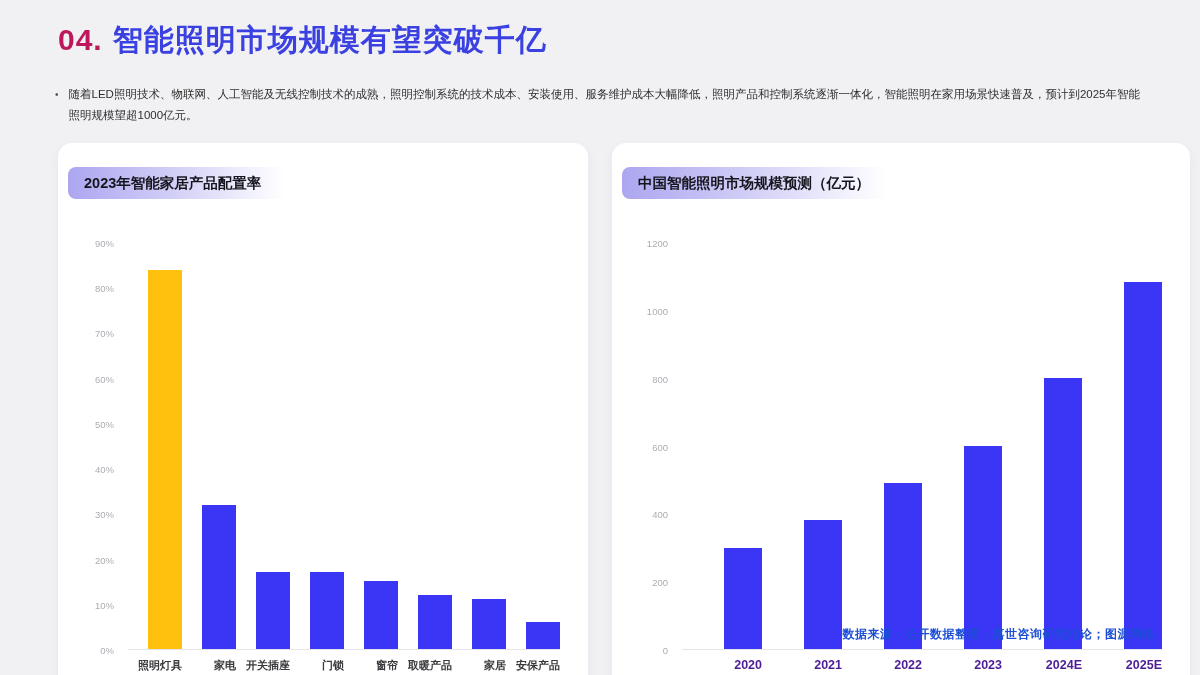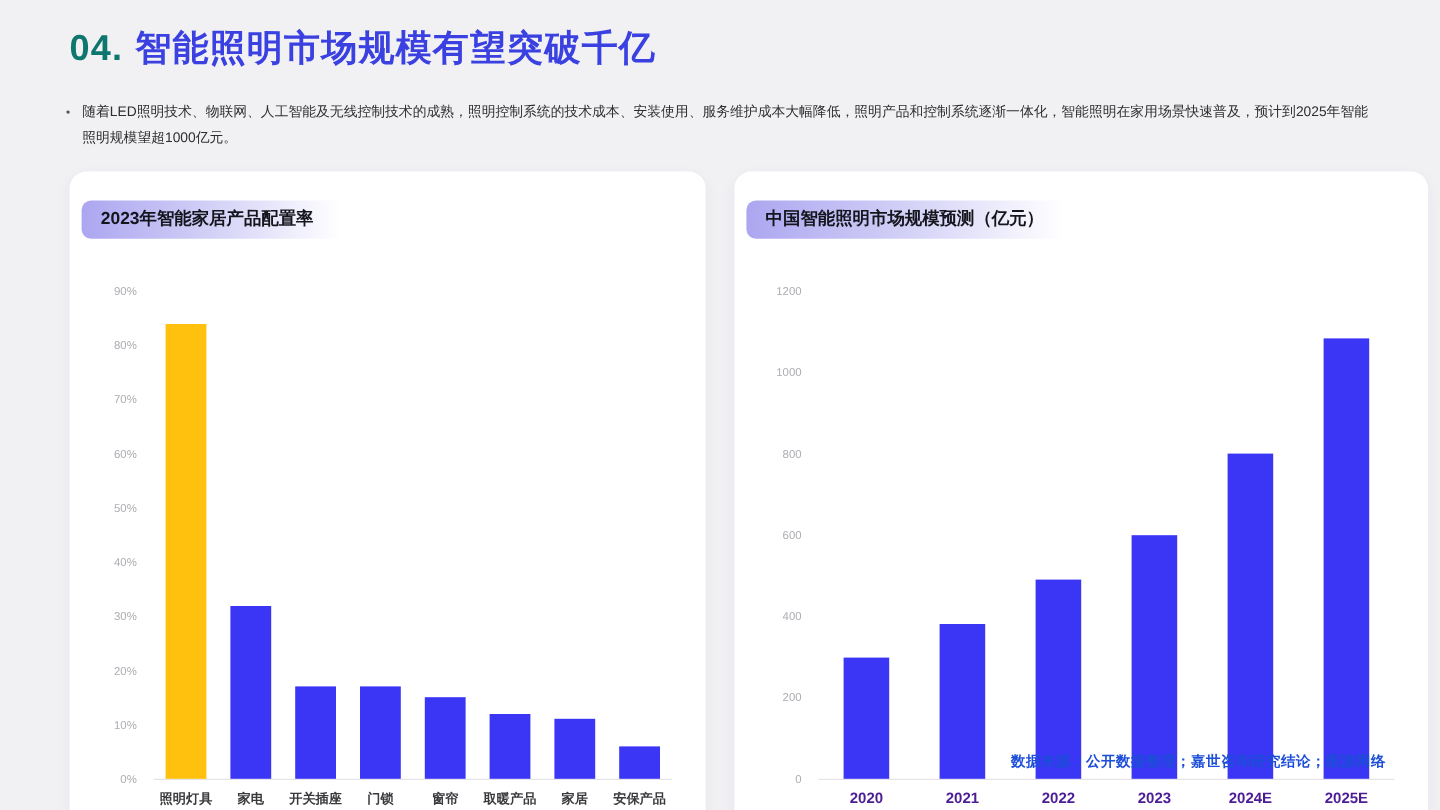--- a/index.html
+++ b/index.html
@@ -2,21 +2,21 @@
 <html><head>
 <meta charset="utf-8">
 <style>
   html,body { margin:0; padding:0; }
   .slide {
     position:relative; width:1200px; height:675px;
     background:#F1F1F4; overflow:hidden;
     font-family:"Liberation Sans","DejaVu Sans",sans-serif;
   }
   .title-row { position:absolute; left:58px; top:20px; font-size:30px; font-weight:bold; letter-spacing:1px; white-space:nowrap; }
-  .title-num { color:#0f766e; margin-right:10px; }
+  .title-num { color:#be185d; margin-right:10px; }
   .title-text { color:#3A41E0; }
 
   .bullet-row { position:absolute; left:55px; top:84px; width:1085px; display:flex; }
   .bullet-dot { color:#555; font-size:10px; line-height:21px; margin-right:10px; flex:0 0 auto; }
   .bullet-text { font-size:11.5px; line-height:21px; color:#2E2E2E; text-align:justify; }
 
   .card { position:absolute; top:143px; width:530px; height:565px; background:#FFFFFF; border-radius:14px; box-shadow:0 4px 12px rgba(50,50,110,0.05); }
   .card.left { left:58px; }
   .card.right { left:612px;padding-left:48px; }
 
@@ -24,21 +24,21 @@
     position:absolute; left:10px; top:24px; height:32px; line-height:32px;
     padding:0 52px 0 16px; border-radius:8px;
     font-size:14.5px; font-weight:bold; color:#15151E; white-space:nowrap;
     background:linear-gradient(90deg,#ACA6F0 0%,#CFCCF6 40%,#FFFFFF 88%);
   }
 
   .chart { position:absolute; left:28px; right:26px; top:100px; bottom:58px; }
   .yaxis { position:absolute; left:0; top:0; bottom:0; width:36px; }
   .ytick { position:absolute; right:8px; transform:translateY(50%); font-size:9.5px; color:#ADADB3; white-space:nowrap; }
   .plot { position:absolute; left:42px; right:2px; top:0; bottom:0; border-bottom:1px solid #E4E4E8; display:flex; align-items:flex-end; justify-content:space-around; }
-  .col { position:relative; flex:1 1 0; height:100%; display:flex; flex-direction:column; justify-content:flex-end; align-items:center; }
+  .col { position:relative; flex:1 1 0; height:100%; display:flex; flex-direction:column; justify-content:flex-end; align-items:flex-end; }
   .bar { width:34px; }
   .card.right .bar { width:38px; }
   .xlabel { position:absolute; top:100%; margin-top:9px; white-space:nowrap; font-size:11px; font-weight:bold; color:#3A3A3E; }
   .card.right .xlabel { font-size:12.5px; color:#4c1d95; }
 
   .source-note { position:absolute; right:45px; bottom:32px; font-size:12px; font-weight:bold; color:#1d4ed8; letter-spacing:0.5px; }
 </style>
 </head>
 <body>
 

